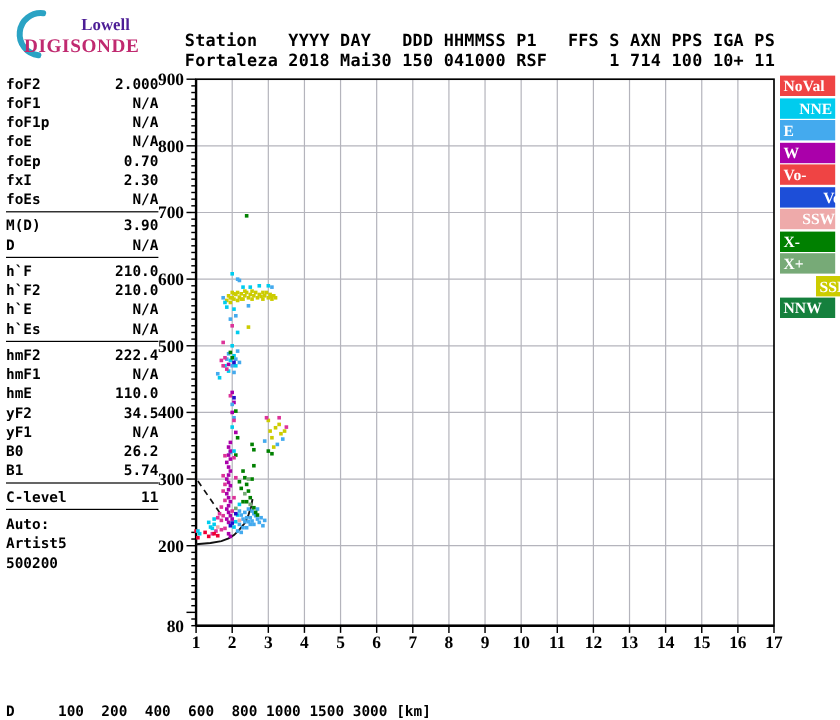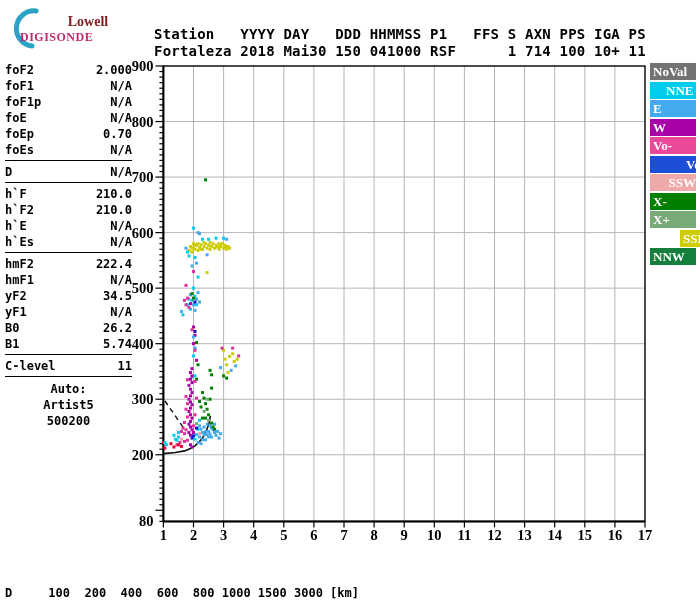--- a/index.html
+++ b/index.html
@@ -6,39 +6,39 @@
   body{
     width:700px;height:600px;position:relative;overflow:hidden;
     background:#ffffff;font-family:"Liberation Sans",sans-serif;
     -webkit-font-smoothing:none;
   }
   
   .logo{position:absolute;left:6px;top:6px;width:130px;height:44px;}
   .logo svg{position:absolute;left:0;top:0;}
   .logo .lowell{
     position:absolute;left:52px;top:8px;width:60px;text-align:center;
-    font-family:"Liberation Serif",serif;font-weight:bold;font-size:14px;color:#7f1d1d;
+    font-family:"Liberation Serif",serif;font-weight:bold;font-size:14px;color:#4c1d95;
   }
   .logo .digisonde{
     position:absolute;left:14px;top:24px;
-    font-family:"Liberation Serif",serif;font-weight:bold;font-size:12px;
+    font-family:"Liberation Serif",serif;font-weight:bold;font-size:16px;
     letter-spacing:0.5px;color:#c02a70;
   }
   
   .hdr{
     position:absolute;left:142px;top:14px;margin:12px;
     font-family:"DejaVu Sans Mono","Liberation Mono",monospace;
     font-weight:bold;font-size:14px;line-height:17px;letter-spacing:0.2px;
     white-space:pre;color:#000;
   }
   
   .panel{
     position:absolute;left:5px;top:62px;width:127px;z-index:2;
     font-family:"DejaVu Sans Mono","Liberation Mono",monospace;
-    font-weight:bold;font-size:12px;color:#000;text-align:center;
+    font-weight:bold;font-size:12px;color:#000;
   }
   .prow{display:flex;justify-content:space-between;height:16px;line-height:16px;white-space:pre;}
   .psep{border-top:1.2px solid #000;margin:2px 0 3px 0;height:0;}
   .auto{margin-top:4px;}
   .auto div{height:16px;line-height:16px;}
   
   .legend{position:absolute;left:650px;top:63px;width:47px;z-index:2;}
   .legend .item{
     width:46px;height:17px;line-height:17px;margin-bottom:1.5px;
     font-family:"Liberation Serif",serif;font-weight:bold;font-size:13px;
@@ -67,31 +67,34 @@
 <pre class="hdr"><span>Station   YYYY DAY   DDD HHMMSS P1   FFS S AXN PPS IGA PS</span>
 <span>Fortaleza 2018 Mai30 150 041000 RSF      1 714 100 10+ 11</span></pre>
 
 <div class="panel">
   <div id="param-rows">
       <div class="prow"><span>foF2</span><span>2.000</span></div>
       <div class="prow"><span>foF1</span><span>N/A</span></div>
       <div class="prow"><span>foF1p</span><span>N/A</span></div>
       <div class="prow"><span>foE</span><span>N/A</span></div>
       <div class="prow"><span>foEp</span><span>0.70</span></div>
+      <div class="prow"><span>fxI</span><span>2.30</span></div>
       <div class="prow"><span>foEs</span><span>N/A</span></div>
       <div class="psep"></div>
+      <div class="prow"><span>M(D)</span><span>3.90</span></div>
       <div class="prow"><span>D</span><span>N/A</span></div>
       <div class="psep"></div>
       <div class="prow"><span>h`F</span><span>210.0</span></div>
       <div class="prow"><span>h`F2</span><span>210.0</span></div>
       <div class="prow"><span>h`E</span><span>N/A</span></div>
       <div class="prow"><span>h`Es</span><span>N/A</span></div>
       <div class="psep"></div>
       <div class="prow"><span>hmF2</span><span>222.4</span></div>
       <div class="prow"><span>hmF1</span><span>N/A</span></div>
+      <div class="prow"><span>hmE</span><span>110.0</span></div>
       <div class="prow"><span>yF2</span><span>34.5</span></div>
       <div class="prow"><span>yF1</span><span>N/A</span></div>
       <div class="prow"><span>B0</span><span>26.2</span></div>
       <div class="prow"><span>B1</span><span>5.74</span></div>
       <div class="psep"></div>
       <div class="prow"><span>C-level</span><span>11</span></div>
       <div class="psep"></div>
     </div>
   <div class="auto" id="auto-block">
       <div>Auto:</div>
@@ -472,25 +475,25 @@
     <rect x="205.54500000000002" y="397.7195121951219" width="3" height="3" fill="#77aa77"></rect>
     <rect x="202.53500000000003" y="409.9375609756097" width="3" height="3" fill="#77aa77"></rect>
     <rect x="192" y="434.3736585365853" width="3" height="3" fill="#2211cc"></rect>
     <rect x="190.495" y="436.5951219512195" width="3" height="3" fill="#2211cc"></rect>
     <rect x="195.01000000000002" y="426.5985365853658" width="3" height="3" fill="#2211cc"></rect>
     <rect x="198.02" y="432.1521951219512" width="3" height="3" fill="#eeaaaa"></rect>
     <rect x="179.96" y="437.70585365853657" width="3" height="3" fill="#eeaaaa"></rect>
   </svg>
 
 <div class="legend" id="legend">
-    <div class="item" style="background: #737373;">NoVal</div>
+    <div class="item" style="background: #ef4444;">NoVal</div>
     <div class="item" style="background: rgb(0, 204, 238); padding-left: 16px;">NNE</div>
     <div class="item" style="background: rgb(68, 170, 238);">E</div>
     <div class="item" style="background: rgb(170, 0, 170);">W</div>
-    <div class="item" style="background: #ec4899;">Vo-</div>
+    <div class="item" style="background: #ef4444;">Vo-</div>
     <div class="item" style="background: #1d4ed8; padding-left: 36px;">Vo+</div>
     <div class="item" style="background: rgb(238, 170, 170); text-align: right;">SSW</div>
     <div class="item" style="background: rgb(0, 128, 0);">X-</div>
     <div class="item" style="background: rgb(119, 170, 119);">X+</div>
     <div class="item" style="background: rgb(204, 204, 0); margin-left: 30px;">SSE</div>
     <div class="item" style="background: #15803d;">NNW</div>
   </div>
 
 <div class="bottom">
   <div id="d-row">D     100  200  400  600  800 1000 1500 3000 [km]</div>

